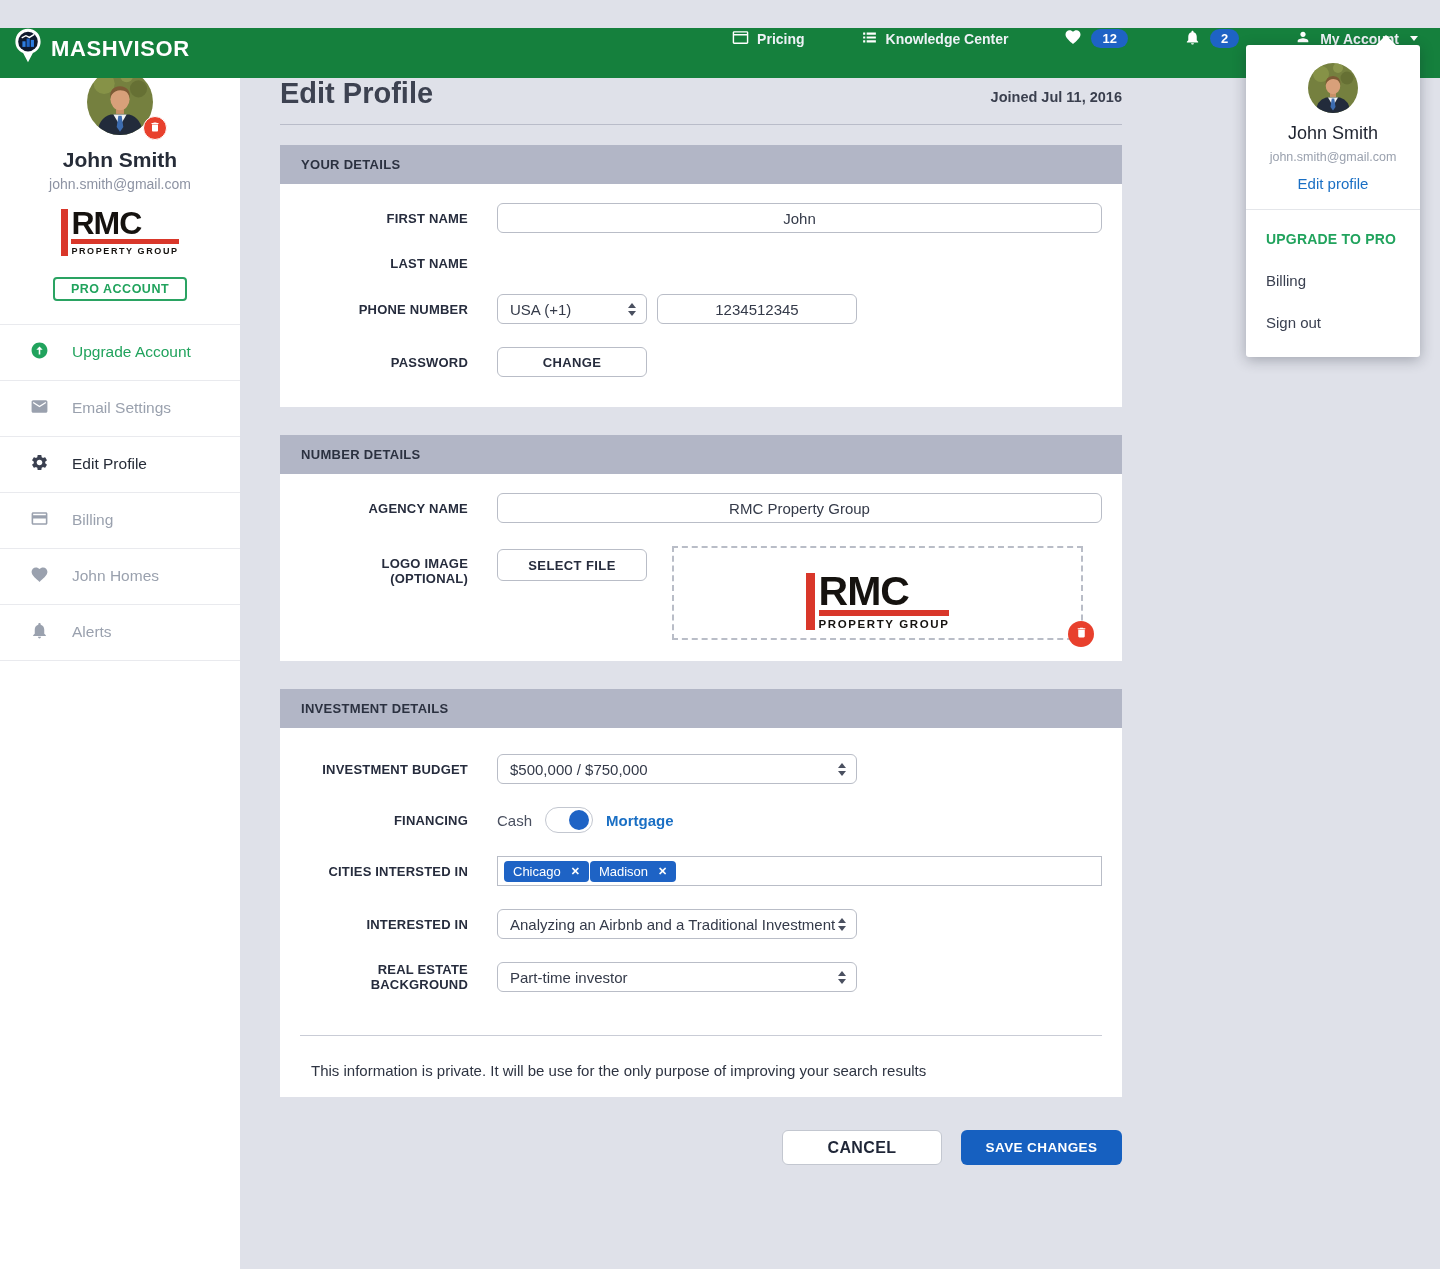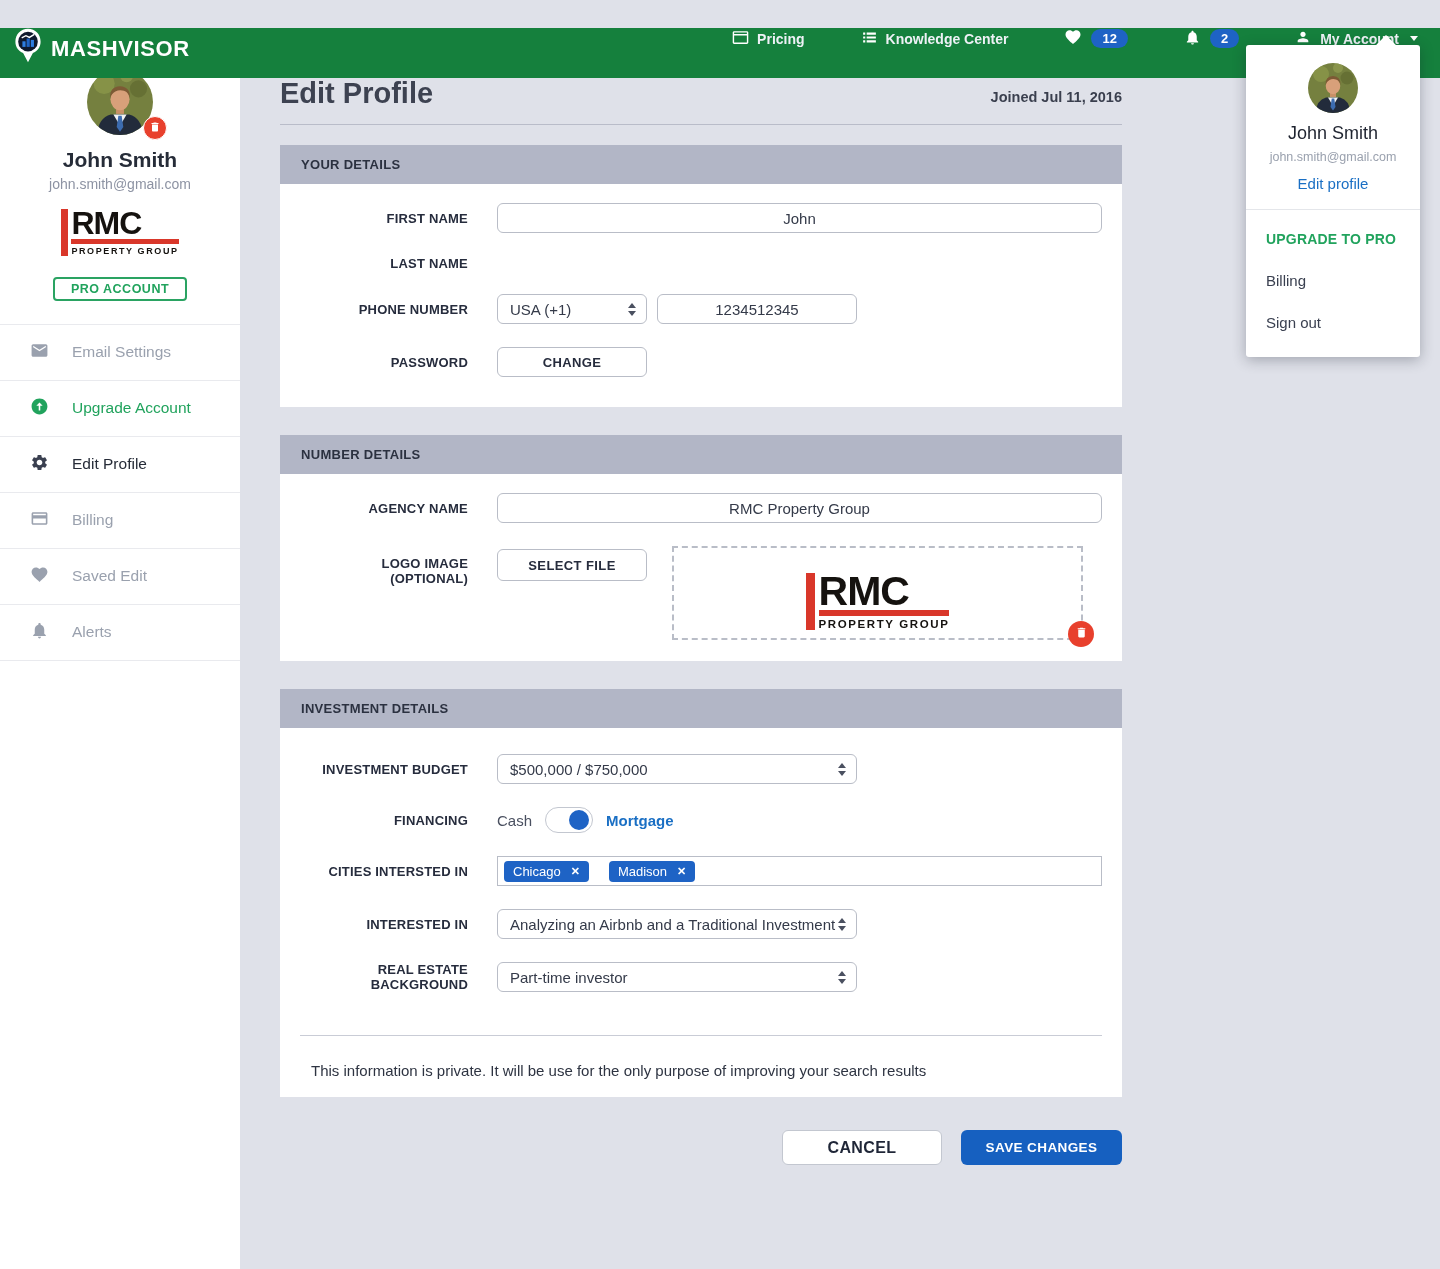--- a/index.html
+++ b/index.html
@@ -93,21 +93,21 @@
     background:#e8402d; display:flex; align-items:center; justify-content:center; cursor:pointer; }
   .preview-delete svg { fill:#fff; }
   .toggle-row { display:flex; align-items:center; gap:13px; }
   .cash-label { font-size:15px; color:#4a5060; }
   .mortgage-label { font-size:15px; font-weight:bold; color:#1a6fc4; }
   .toggle { width:48px; height:26px; border:1px solid #c3c7d0; border-radius:13px; position:relative;
     background:#fff; cursor:pointer; }
   .toggle-knob { position:absolute; right:3px; top:2px; width:20px; height:20px; border-radius:50%;
     background:#1e63c5; }
   .tags-input { width:605px; height:30px; border:1px solid #b9bdc7; border-radius:0; display:flex;
-    align-items:center; padding:0 6px; gap:20px; background:#fff; }
+    align-items:center; padding:0 6px; gap:1px; background:#fff; }
   .tag { background:#1e63c5; color:#fff; font-size:13px; border-radius:4px; height:21px; display:flex;
     align-items:center; padding:0 9px; gap:10px; }
   .tag-x { font-size:11px; font-weight:bold; cursor:pointer; line-height:1; }
   .card-divider { height:1px; background:#c9ccd6; margin-top:43px; }
   .private-note { font-size:15px; color:#2e3442; margin-top:26px; padding-left:11px; }
   .actions { display:flex; justify-content:flex-end; gap:19px; margin-top:33px; padding-bottom:40px; }
   .btn-cancel { width:160px; height:35px; background:#fff; border:1px solid #c3c7d0; border-radius:6px;
     font-size:16px; font-weight:bold; color:#1f2637; letter-spacing:0.4px; cursor:pointer;
     font-family:"Liberation Sans", sans-serif; }
   .btn-save { width:161px; height:35px; background:#1660c0; border:none; border-radius:6px; color:#fff;
@@ -222,36 +222,36 @@
         <div class="rmc-main">RMC</div>
         <div class="rmc-line"></div>
         <div class="rmc-sub">PROPERTY GROUP</div>
       </div>
     </div>
     <div>
       <span class="pro-badge">PRO ACCOUNT</span>
     </div>
   </div>
   <div class="sidebar-menu">
+    <div class="menu-item green">
+      <span>
+        <svg viewBox="0 0 24 24" width="19" height="19">
+            <path d="M12 2C6.48 2 2 6.48 2 12s4.48 10 10 10 10-4.48 10-10S17.52 2 12 2zm1 15h-2v-6H8l4-4 4 4h-3v6z"></path>
+          </svg>
+      </span>
+      <span>Upgrade Account</span>
+    </div>
     <div class="menu-item">
       <span>
         <svg viewBox="0 0 24 24" width="19" height="19">
             <path d="M20 4H4c-1.1 0-2 .9-2 2v12c0 1.1.9 2 2 2h16c1.1 0 2-.9 2-2V6c0-1.1-.9-2-2-2zm0 4l-8 5-8-5V6l8 5 8-5v2z"></path>
           </svg>
       </span>
       <span>Email Settings</span>
     </div>
-    <div class="menu-item green">
-      <span>
-        <svg viewBox="0 0 24 24" width="19" height="19">
-            <path d="M12 2C6.48 2 2 6.48 2 12s4.48 10 10 10 10-4.48 10-10S17.52 2 12 2zm1 15h-2v-6H8l4-4 4 4h-3v6z"></path>
-          </svg>
-      </span>
-      <span>Upgrade Account</span>
-    </div>
     <div class="menu-item active">
       <span>
         <svg viewBox="0 0 24 24" width="19" height="19">
             <path d="M19.14 12.94c.04-.3.06-.61.06-.94s-.02-.64-.07-.94l2.03-1.58a.49.49 0 0 0 .12-.61l-1.92-3.32a.488.488 0 0 0-.59-.22l-2.39.96c-.5-.38-1.03-.7-1.62-.94l-.36-2.54a.484.484 0 0 0-.48-.41h-3.84c-.24 0-.43.17-.47.41l-.36 2.54c-.59.24-1.13.57-1.62.94l-2.39-.96c-.22-.08-.47 0-.59.22L2.74 8.87c-.12.21-.08.47.12.61l2.03 1.58c-.05.3-.09.63-.09.94s.02.64.07.94l-2.03 1.58a.49.49 0 0 0-.12.61l1.92 3.32c.12.22.37.29.59.22l2.39-.96c.5.38 1.03.7 1.62.94l.36 2.54c.05.24.24.41.48.41h3.84c.24 0 .44-.17.47-.41l.36-2.54c.59-.24 1.13-.56 1.62-.94l2.39.96c.22.08.47 0 .59-.22l1.92-3.32c.12-.22.07-.47-.12-.61l-2.01-1.58zM12 15.6c-1.98 0-3.6-1.62-3.6-3.6s1.62-3.6 3.6-3.6 3.6 1.62 3.6 3.6-1.62 3.6-3.6 3.6z"></path>
           </svg>
       </span>
       <span>Edit Profile</span>
     </div>
     <div class="menu-item">
       <span>
@@ -260,21 +260,21 @@
           </svg>
       </span>
       <span>Billing</span>
     </div>
     <div class="menu-item">
       <span>
         <svg viewBox="0 0 24 24" width="19" height="19">
             <path d="M12 21.35l-1.45-1.32C5.4 15.36 2 12.28 2 8.5 2 5.42 4.42 3 7.5 3c1.74 0 3.41.81 4.5 2.09C13.09 3.81 14.76 3 16.5 3 19.58 3 22 5.42 22 8.5c0 3.78-3.4 6.86-8.55 11.54L12 21.35z"></path>
           </svg>
       </span>
-      <span>Saved Edit</span>
+      <span>John Homes</span>
     </div>
     <div class="menu-item">
       <span>
         <svg viewBox="0 0 24 24" width="19" height="19">
             <path d="M12 22c1.1 0 2-.9 2-2h-4c0 1.1.89 2 2 2zm6-6v-5c0-3.07-1.64-5.64-4.5-6.32V4c0-.83-.67-1.5-1.5-1.5s-1.5.67-1.5 1.5v.68C7.63 5.36 6 7.92 6 11v5l-2 2v1h16v-1l-2-2z"></path>
           </svg>
       </span>
       <span>Alerts</span>
     </div>
   </div>

